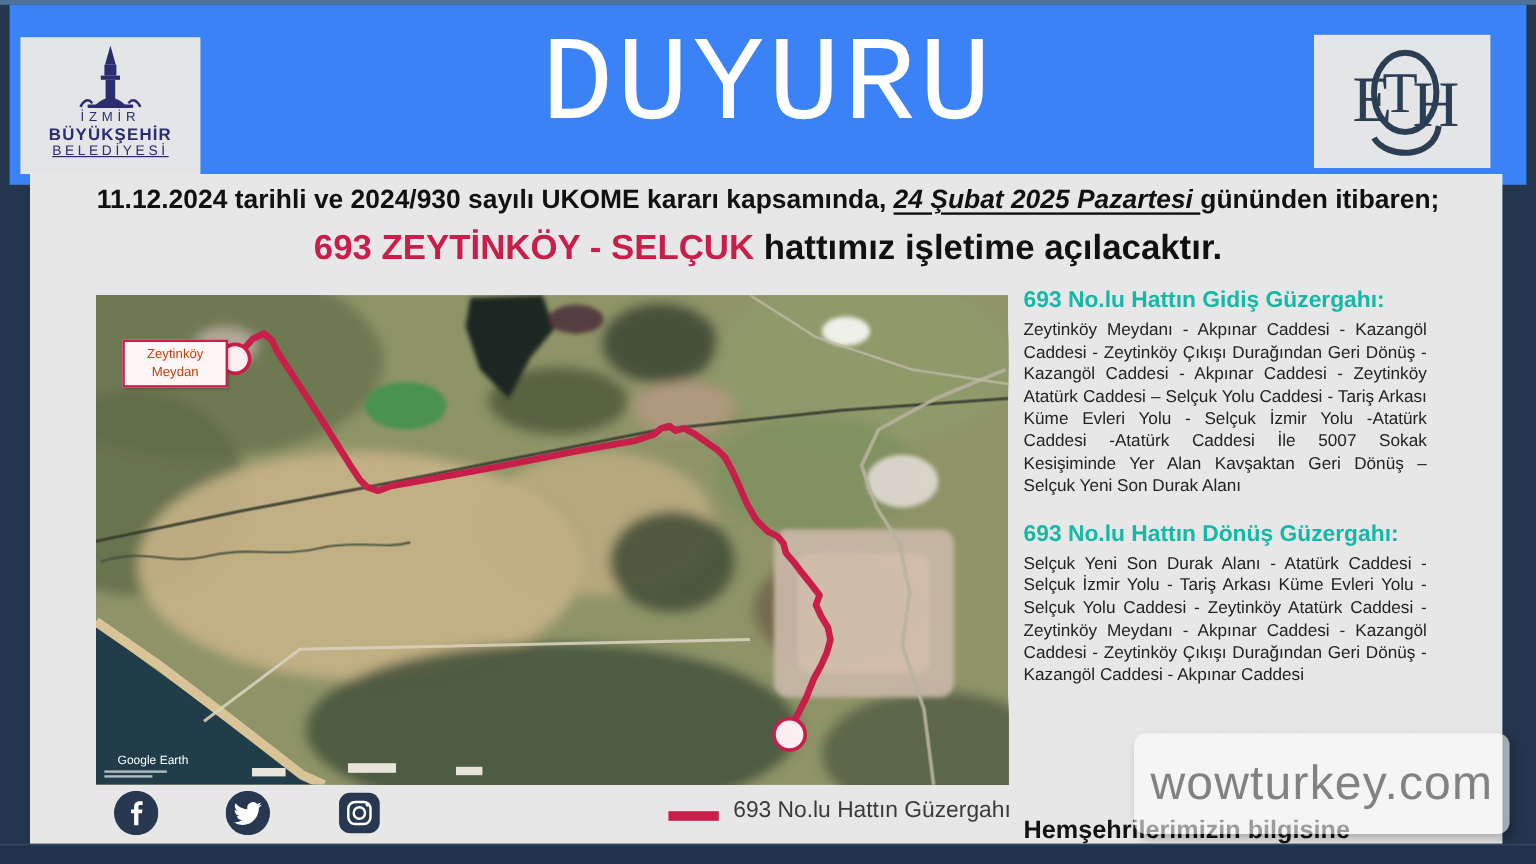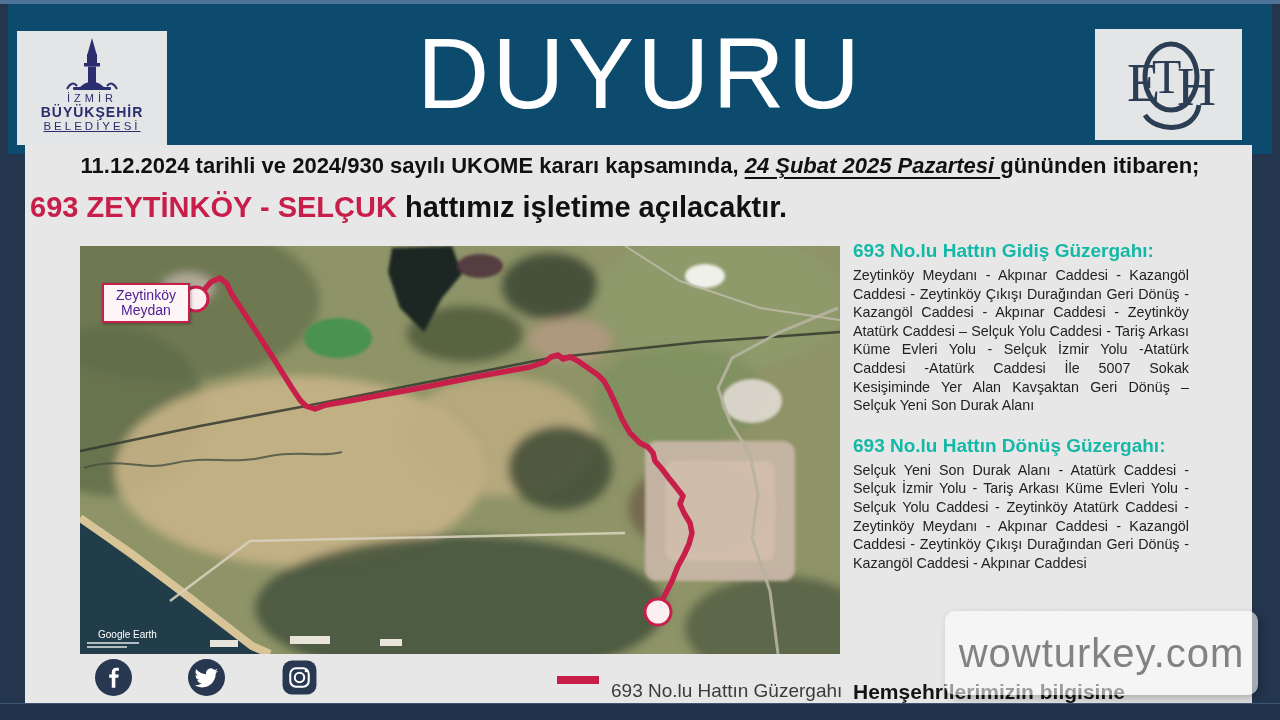--- a/index.html
+++ b/index.html
@@ -1,56 +1,56 @@
 <!DOCTYPE html>
 <html><head>
 <meta charset="utf-8">
 <style>
   html,body{margin:0;padding:0;background:#1c2d44;width:1280px;height:720px;overflow:hidden;
     font-family:"Liberation Sans",sans-serif;}
   #poster{position:relative;width:1280px;height:720px;background:#23364e;}
   #top-accent{position:absolute;left:0;top:0;width:1280px;height:4px;background:#4f7299;}
   
-  #header{position:absolute;left:8px;top:4px;width:1264px;height:150px;background:#0c4a6e;}
+  #header{position:absolute;left:8px;top:4px;width:1264px;height:150px;background:#3b82f6;font-family:Liberation Mono, monospace;}
   #title{position:absolute;left:0;top:-6px;width:100%;text-align:center;color:#ffffff;
     font-size:100px;font-weight:400;letter-spacing:3px;line-height:150px;}
   .logo-box{position:absolute;background:#e4e5e7;display:flex;flex-direction:column;
     align-items:center;justify-content:flex-start;}
   #izmir-box{left:17px;top:31px;width:150px;height:110px;padding-top:4px;}
   #izmir-box .l1{font-size:11px;letter-spacing:4px;color:#2b2e6e;margin-top:1px;}
   #izmir-box .l2{font-size:14px;font-weight:bold;letter-spacing:1px;color:#2b2e6e;}
   #izmir-box .l3{font-size:11.5px;letter-spacing:3px;color:#2b2e6e;text-decoration:underline;}
   #eshot-box{left:1095px;top:29px;width:147px;height:111px;justify-content:center;}
   
   #panel{position:absolute;left:25px;top:145px;width:1227px;height:558px;background:#e7e7e8;}
   
   #ann1{position:absolute;left:30px;top:153px;width:1220px;text-align:center;color:#111;
     font-size:22px;font-weight:bold;}
   #ann1 .udate{font-style:italic;text-decoration:underline;text-decoration-thickness:2px;text-underline-offset:4px;}
-  #ann2{position:absolute;left:30px;top:191px;width:1220px;font-size:29px;font-weight:bold;color:#111;}
+  #ann2{position:absolute;left:30px;top:191px;width:1220px;text-align:center;font-size:29px;font-weight:bold;color:#111;}
   #ann2 .red{color:#c71e4a;}
   
   #map{position:absolute;left:80px;top:246px;width:760px;height:408px;background:#8f9468;overflow:hidden;}
   #map svg{position:absolute;left:0;top:0;}
-  .map-label{position:absolute;background:#fdf5f6;border:2px solid #c71e4a;color:#4c1d95;
-    font-size:14px;line-height:15px;text-align:center;padding:3px 5px;box-shadow:1px 1px 3px rgba(0,0,0,.35);}
+  .map-label{position:absolute;background:#fdf5f6;border:2px solid #c71e4a;color:#c2410c;
+    font-size:11px;line-height:15px;text-align:center;padding:3px 5px;box-shadow:1px 1px 3px rgba(0,0,0,.35);}
   #start-label{left:22px;top:37px;width:74px;}
   #end-label{left:594px;top:347px;width:86px;}
   #map-credit{position:absolute;left:18px;bottom:14px;color:#ffffff;font-size:10px;}
   .credit-bar{position:absolute;left:7px;height:2px;background:rgba(255,255,255,.65);}
   
   #rightcol{position:absolute;left:853px;top:240px;width:336px;color:#222;}
   .sec-head{font-size:19px;font-weight:bold;color:#14b8a6;margin:0 0 4px 0;}
   .sec-body{font-size:14.3px;line-height:18.6px;text-align:justify;margin:0;}
   #donus-head{margin-top:20px;}
   #note{font-size:15px;font-style:italic;line-height:21px;text-align:justify;color:#e5e5e5;margin-top:30px;}
   #closing{font-size:21px;font-weight:600;color:#141414;margin-top:10px;}
   
   #legend-swatch{position:absolute;left:557px;top:676px;width:42px;height:8px;background:#c71e4a;}
-  #legend-label{position:absolute;left:611px;top:665px;font-size:19px;color:#3b3b3b;margin-top:15px;}
+  #legend-label{position:absolute;left:611px;top:665px;font-size:19px;color:#3b3b3b;}
   
   #social{position:absolute;left:80px;top:659px;display:flex;align-items:center;gap:26px;}
   .social-group{display:flex;align-items:center;gap:8px;flex-direction:column;}
   .handle{font-size:13px;font-weight:bold;color:#16263c;}
   
   #watermark{position:absolute;left:945px;top:611px;width:313px;height:84px;
     background:rgba(255,255,255,.58);border-radius:10px;box-shadow:3px 4px 8px rgba(0,0,0,.25);
     display:flex;align-items:center;justify-content:center;}
   #watermark span{font-size:40px;color:#828282;letter-spacing:1px;}
   

